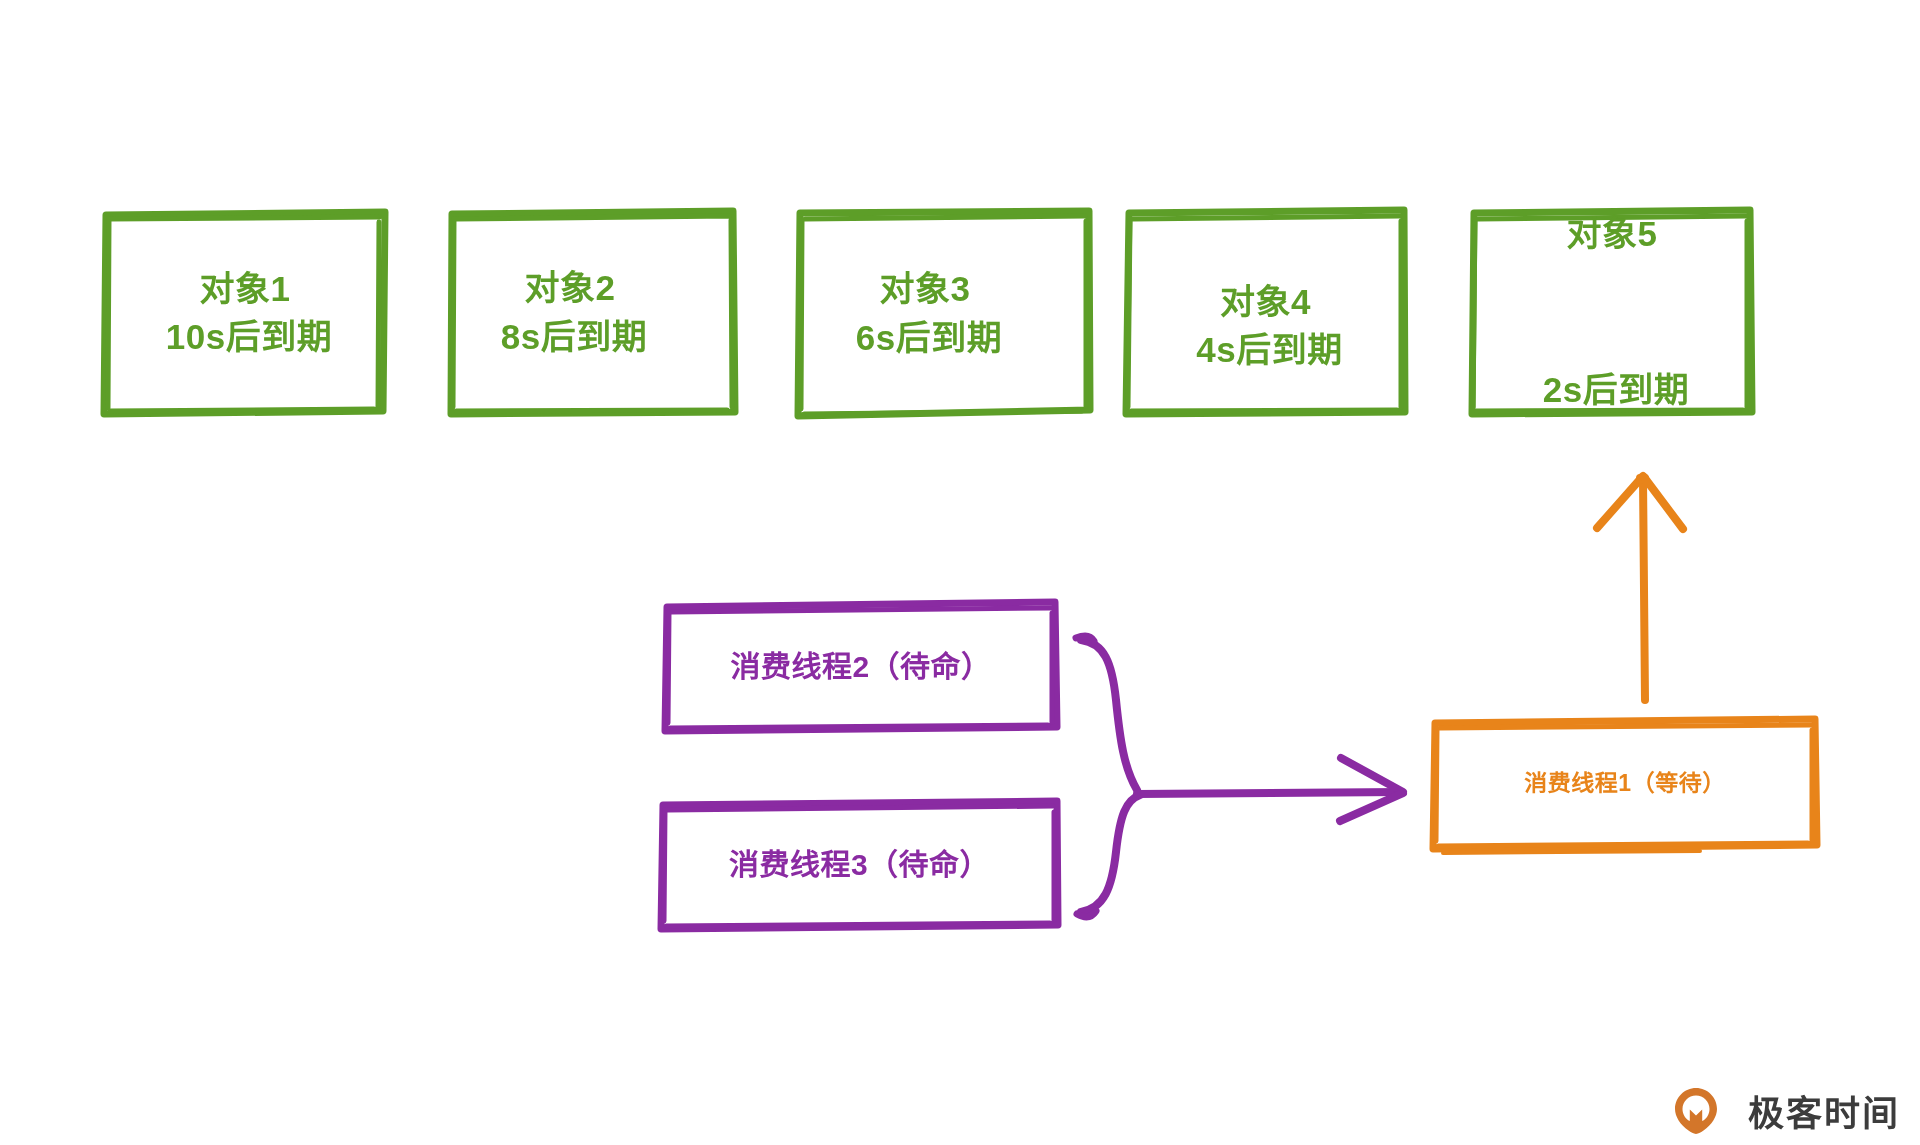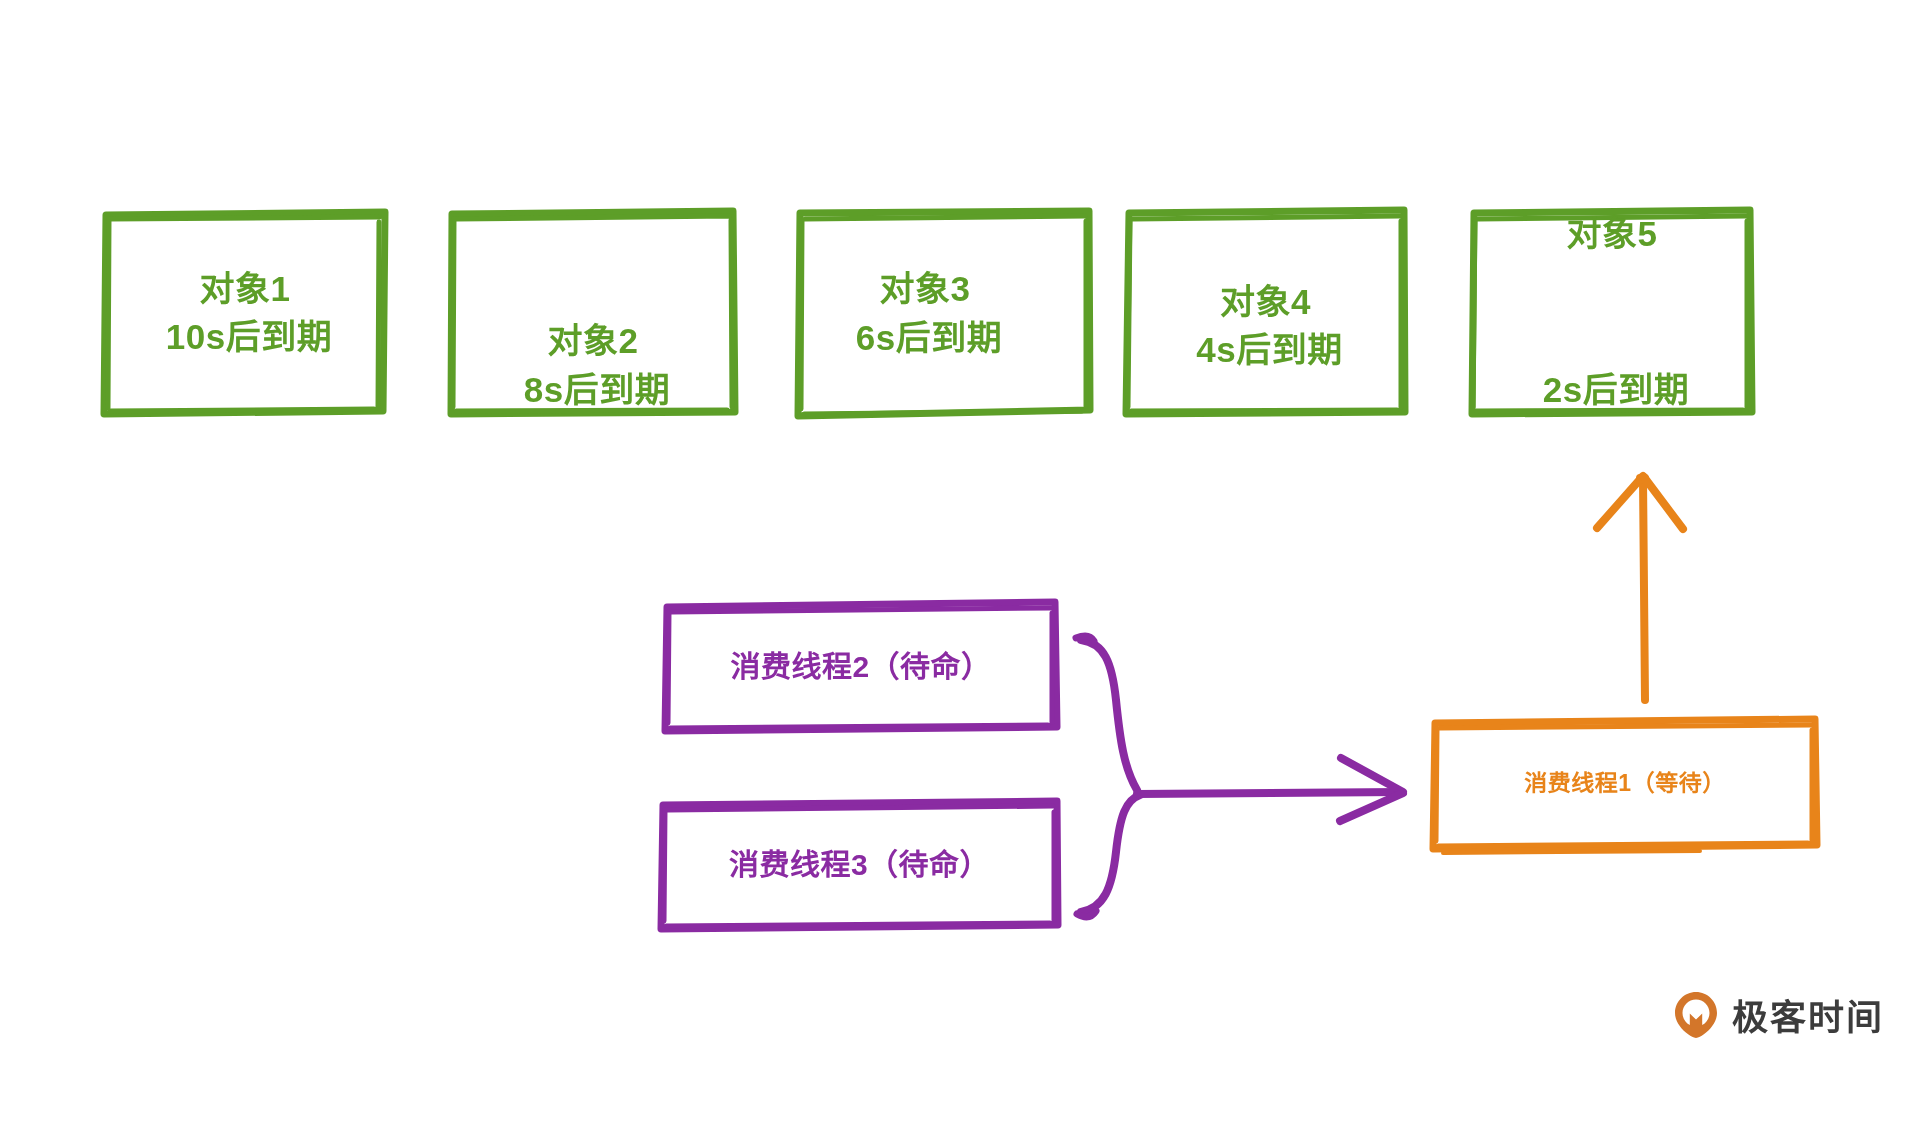--- a/index.html
+++ b/index.html
@@ -57,24 +57,24 @@
     color: #e8841a;
     font-size: 23px;
     font-weight: 700;
     letter-spacing: 0.5px;
   }
 
   
   #logo {
     position: absolute;
     left: 1672px;
-    top: 988px;
+    top: 1084px;
     display: flex;
     align-items: center;
-    gap: 12px;
+    gap: 28px;
   }
   #logo-mark {
     width: 48px;
     height: 48px;
     flex: 0 0 48px;
   }
   #logo-text {
     font-size: 36px;
     font-weight: 700;
     color: #3c3c3c;
@@ -150,21 +150,21 @@
     <path class="sk o" stroke-width="5" d="M1440,728 L1811,725 M1812,730 L1812,840 M1808,843 L1438,846 M1436,841 L1437,729"></path>
     <path class="sk o" stroke-width="4" d="M1443,853 L1700,851"></path>
   </g>
 </svg>
 
 <div class="hand-box obj-box" style="left:104px; top:212px; width:282px; height:202px;">
   <span class="line1">对象1</span>
   <span class="line2">10s后到期</span>
 </div>
 
-<div class="hand-box obj-box" style="left:451px; top:211px; width:284px; height:203px;justify-content:flex-end;">
+<div class="hand-box obj-box" style="left:428px; top:211px; width:284px; height:203px;">
   <span class="line1">对象2</span>
   <span class="line2">8s后到期</span>
 </div>
 
 <div class="hand-box obj-box" style="left:779px; top:211px; width:292px; height:205px;">
   <span class="line1">对象3</span>
   <span class="line2">6s后到期</span>
 </div>
 
 <div class="hand-box obj-box" style="left:1126px; top:224px; width:279px; height:204px;">

